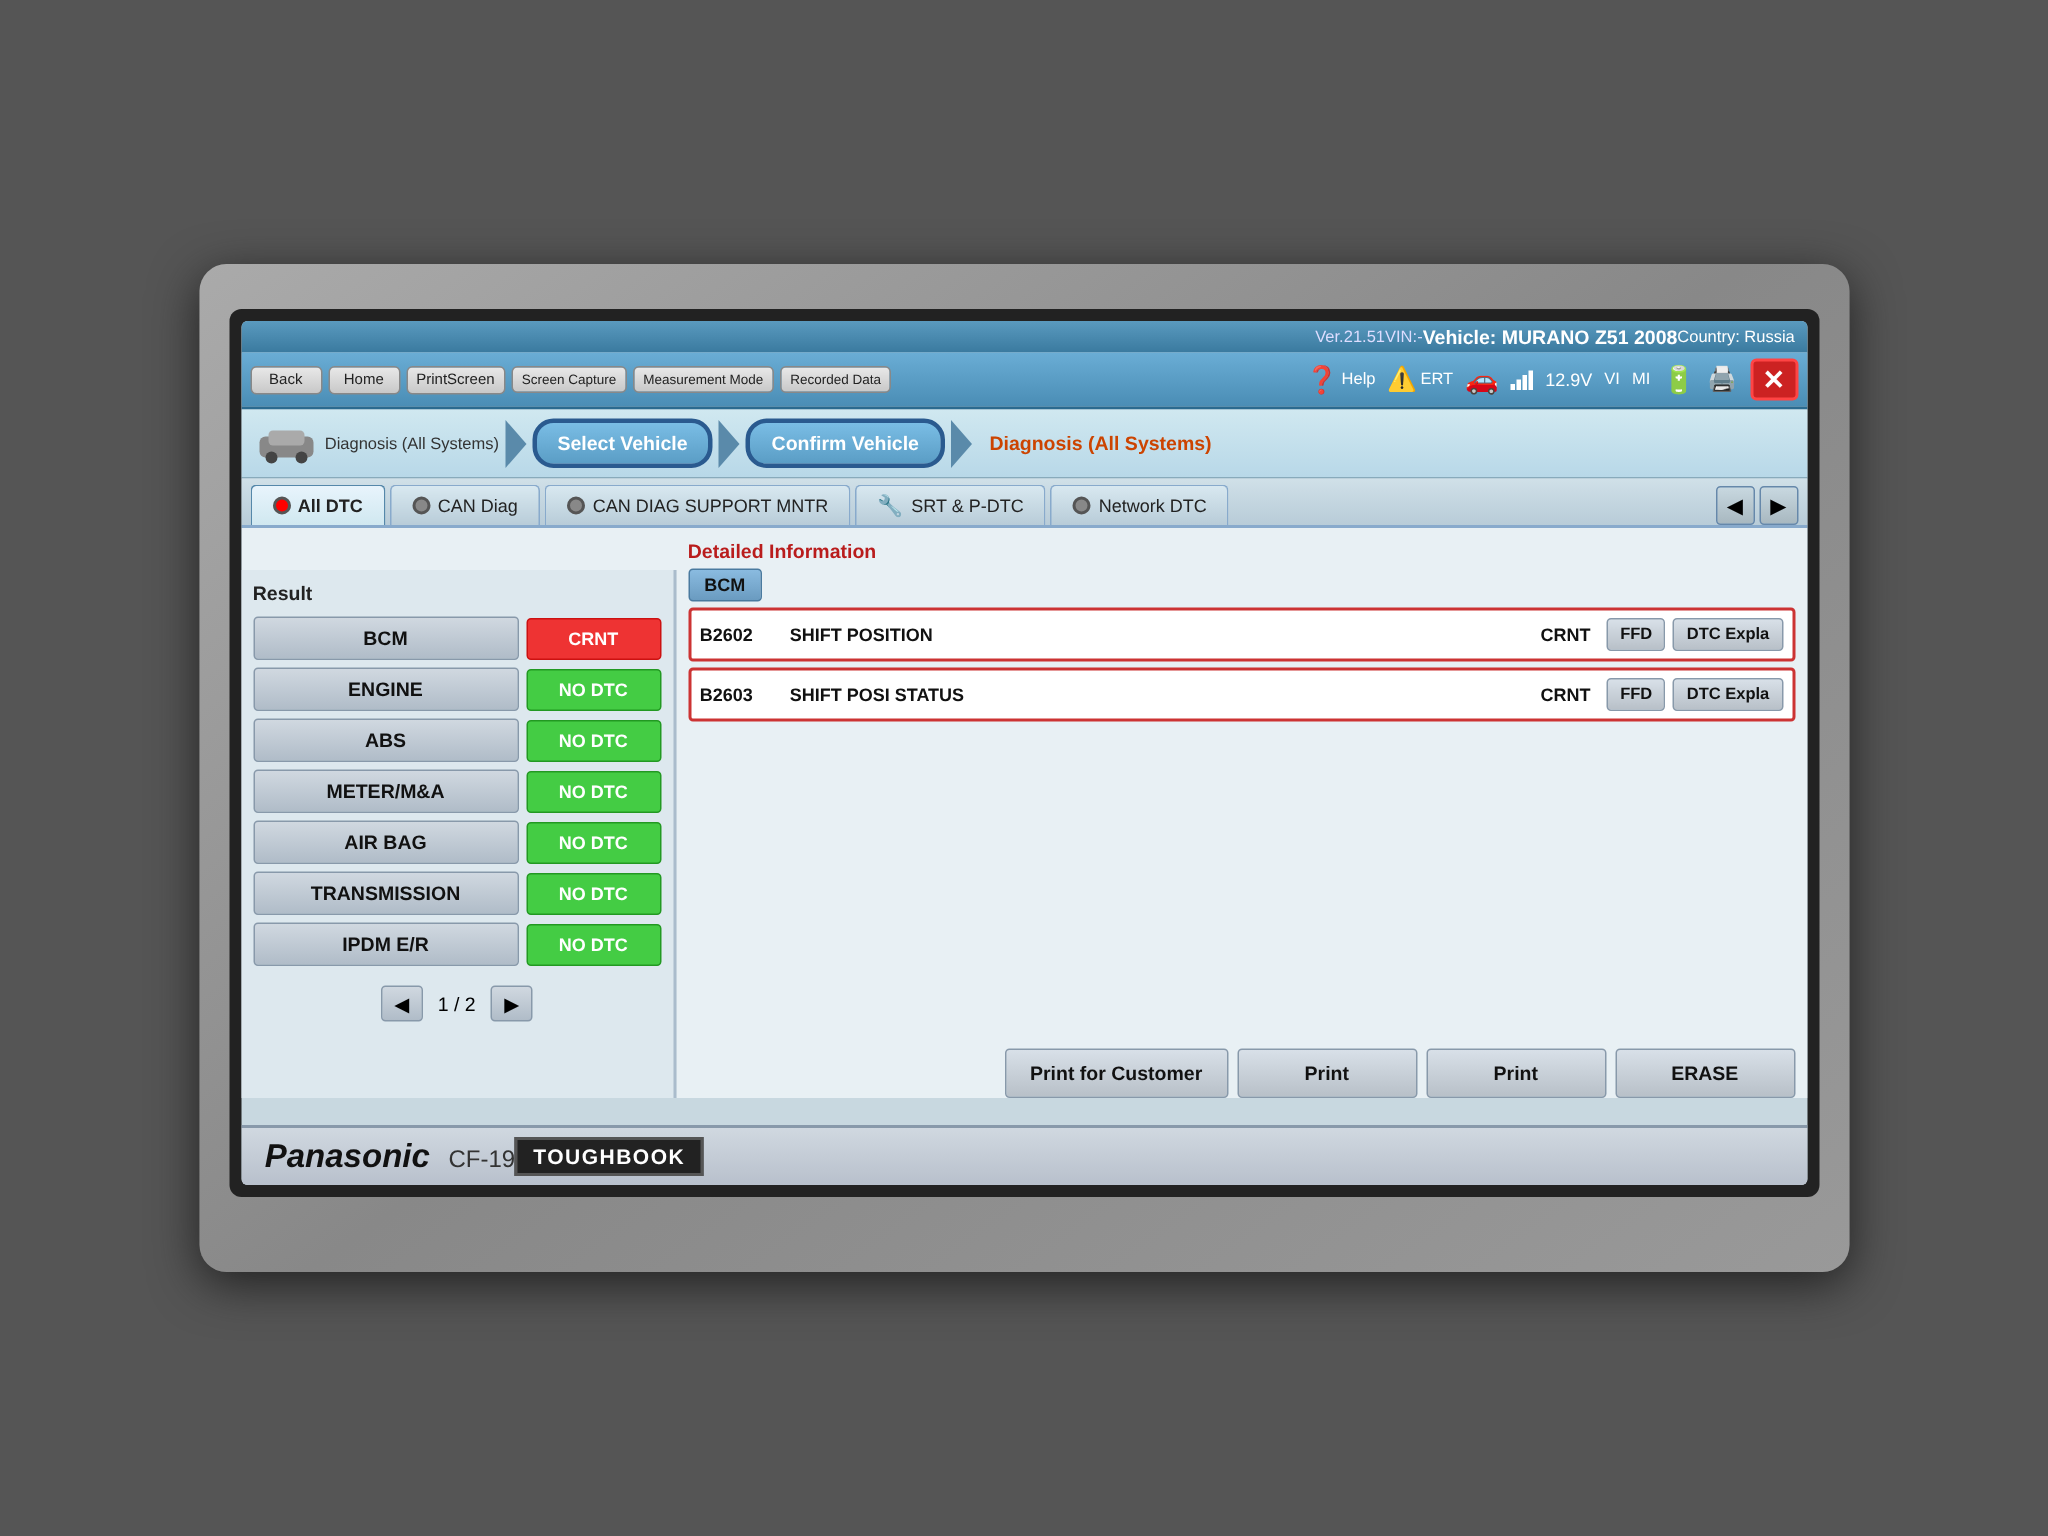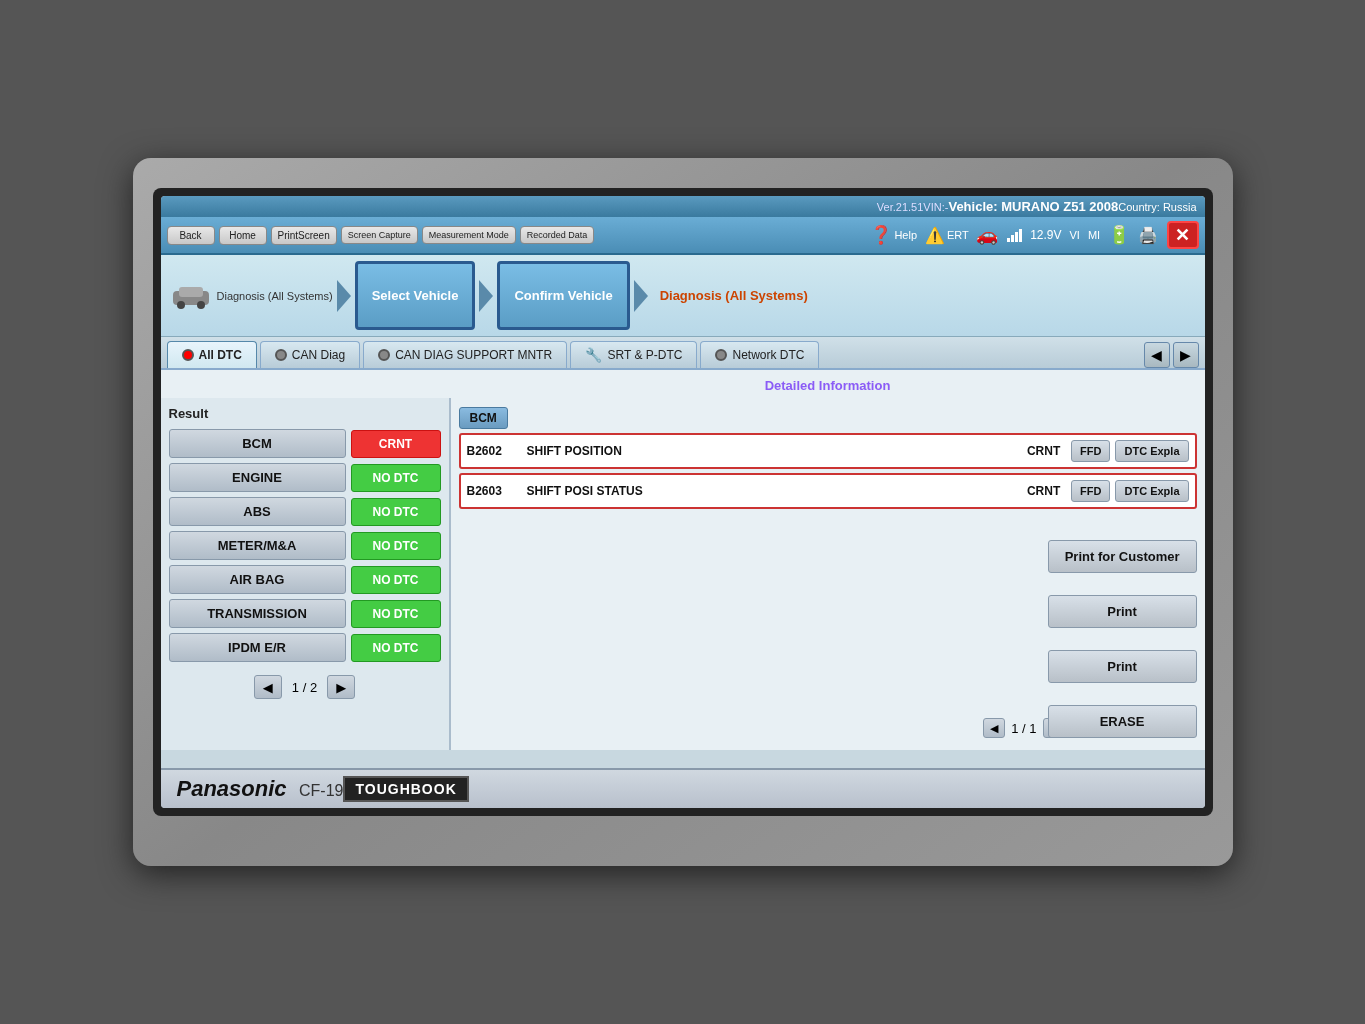--- a/index.html
+++ b/index.html
@@ -108,22 +108,22 @@
     .bc-arrow {
       width: 0; height: 0;
       border-top: 16px solid transparent;
       border-bottom: 16px solid transparent;
       border-left: 14px solid #5a8aaa;
       margin: 0 4px;
     }
     .bc-btn {
       background: linear-gradient(to bottom, #6aadd5, #4a8db5);
       border: 2px solid #2a6a8f;
-      border-radius: 4px;
-      padding: 24px 14px;
+      border-radius: 14px;
+      padding: 6px 14px;
       color: white;
       font-weight: bold;
       font-size: 13px;
       cursor: pointer;
     }
     .bc-btn.active {
       background: linear-gradient(to bottom, #7abde5, #5a9dc5);
       border: 3px solid #2a5a8f;
     }
     .bc-text {
@@ -254,23 +254,22 @@
     }
     
     .right-panel {
       flex: 1;
       padding: 8px;
       position: relative;
     }
     .detail-header {
       font-size: 13px;
       font-weight: bold;
-      color: #8b5cf6;
-      margin-bottom: 14px;
-      text-align: center;
+      color: #b91c1c;
+      margin-bottom: 4px;
     }
     .bcm-section-label {
       background: linear-gradient(to bottom, #8abbe0, #6a9bc0);
       border: 1px solid #4a7a9f;
       border-radius: 3px;
       padding: 3px 10px;
       font-size: 12px;
       font-weight: bold;
       color: #111;
       margin-bottom: 4px;
@@ -312,24 +311,24 @@
       padding: 4px 8px;
       font-size: 11px;
       font-weight: bold;
       cursor: pointer;
       color: #111;
     }
     
     .action-buttons {
       position: absolute;
       right: 8px;
-      bottom: 12px;
-      display: flex;
-      flex-direction: column;
-      gap: 22px;
+      bottom: 0;
+      display: flex;
+      flex-direction: row;
+      gap: 6px;
     }
     .action-btn {
       background: linear-gradient(to bottom, #d8e0e8, #b8c0c8);
       border: 1px solid #8899aa;
       border-radius: 3px;
       padding: 8px 16px;
       font-size: 13px;
       font-weight: bold;
       cursor: pointer;
       text-align: center;

